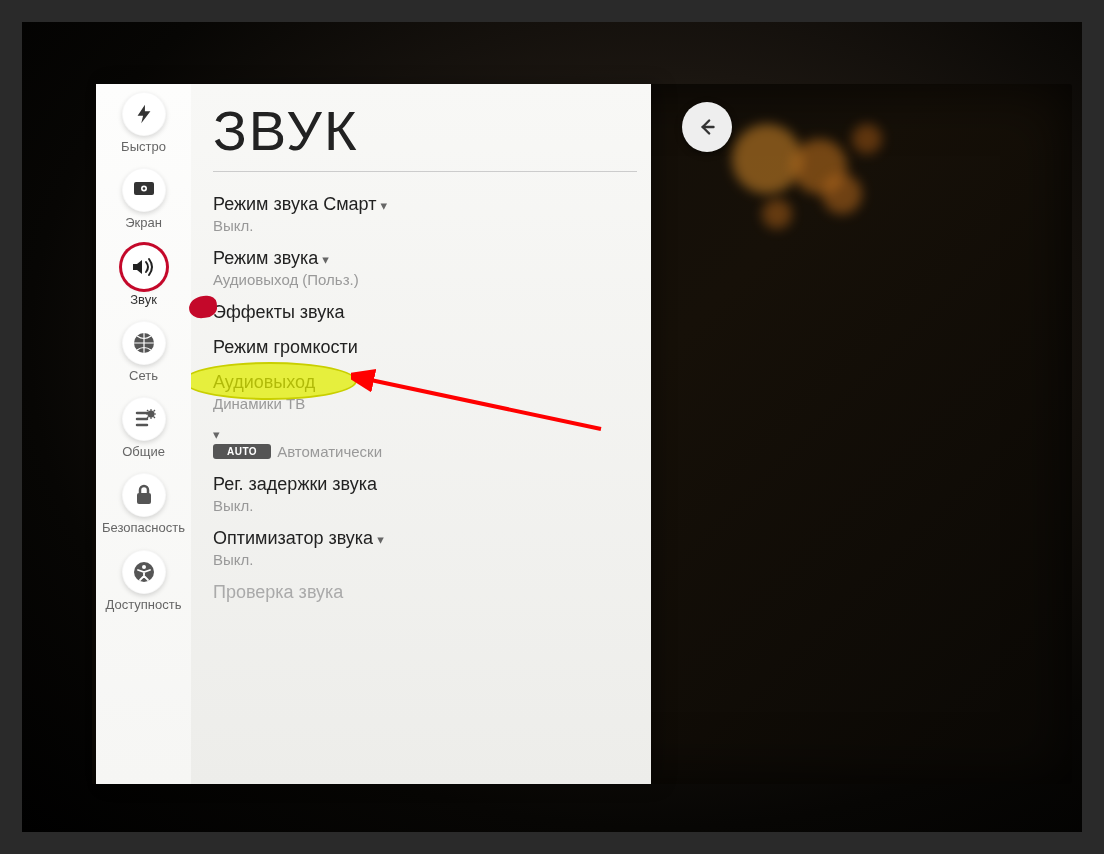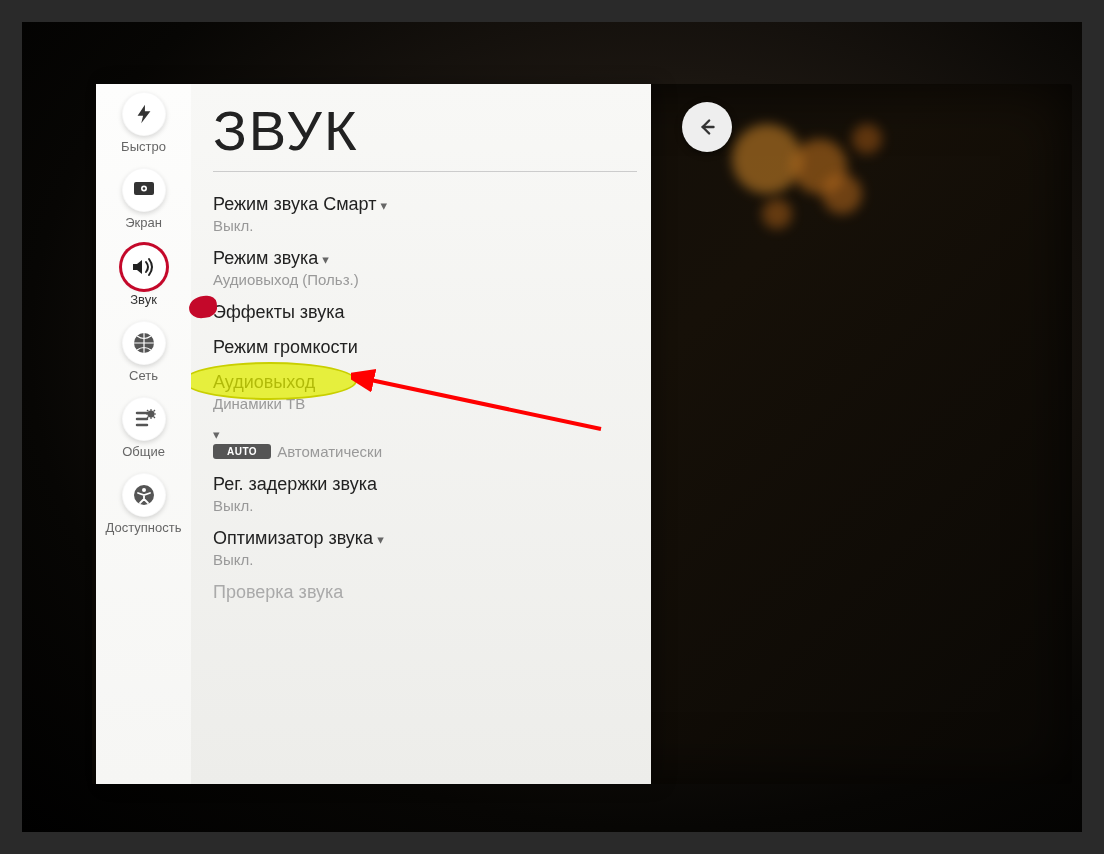--- a/index.html
+++ b/index.html
@@ -264,20 +264,29 @@
           <div class="circle">
             <svg width="24" height="24" viewBox="0 0 24 24">
               <path d="M5 6 L15 6 M5 12 L15 12 M5 18 L15 18" stroke="#555" stroke-width="2.5" stroke-linecap="round"></path>
               <circle cx="19" cy="7" r="3.5" fill="#555"></circle>
               <path d="M19 4 V2 M19 12 V10 M22 7 H24 M14 7 H16 M21.5 4.5 L23 3 M16.5 9.5 L15 11 M21.5 9.5 L23 11 M16.5 4.5 L15 3" stroke="#555" stroke-width="1.2"></path>
             </svg>
           </div>
           <div class="side-label">Общие</div>
         </div>
 
+        <div class="side-item">
+          <div class="circle">
+            <svg width="20" height="24" viewBox="0 0 20 24">
+              <rect x="3" y="10" width="14" height="11" rx="2" fill="#555"></rect>
+              <path d="M6 10 V7 A4 4 0 0 1 14 7 V10" stroke="#555" stroke-width="2.5" fill="none"></path>
+            </svg>
+          </div>
+          <div class="side-label">Безопасность</div>
+        </div>
 
         <div class="side-item">
           <div class="circle">
             <svg width="24" height="24" viewBox="0 0 24 24">
               <circle cx="12" cy="12" r="10" fill="#555"></circle>
               <circle cx="12" cy="7" r="2" fill="#fff"></circle>
               <path d="M6 10 L12 12 L18 10 M12 12 V16 M12 16 L8 20 M12 16 L16 20" stroke="#fff" stroke-width="1.8" fill="none" stroke-linecap="round"></path>
             </svg>
           </div>
           <div class="side-label">Доступность</div>

